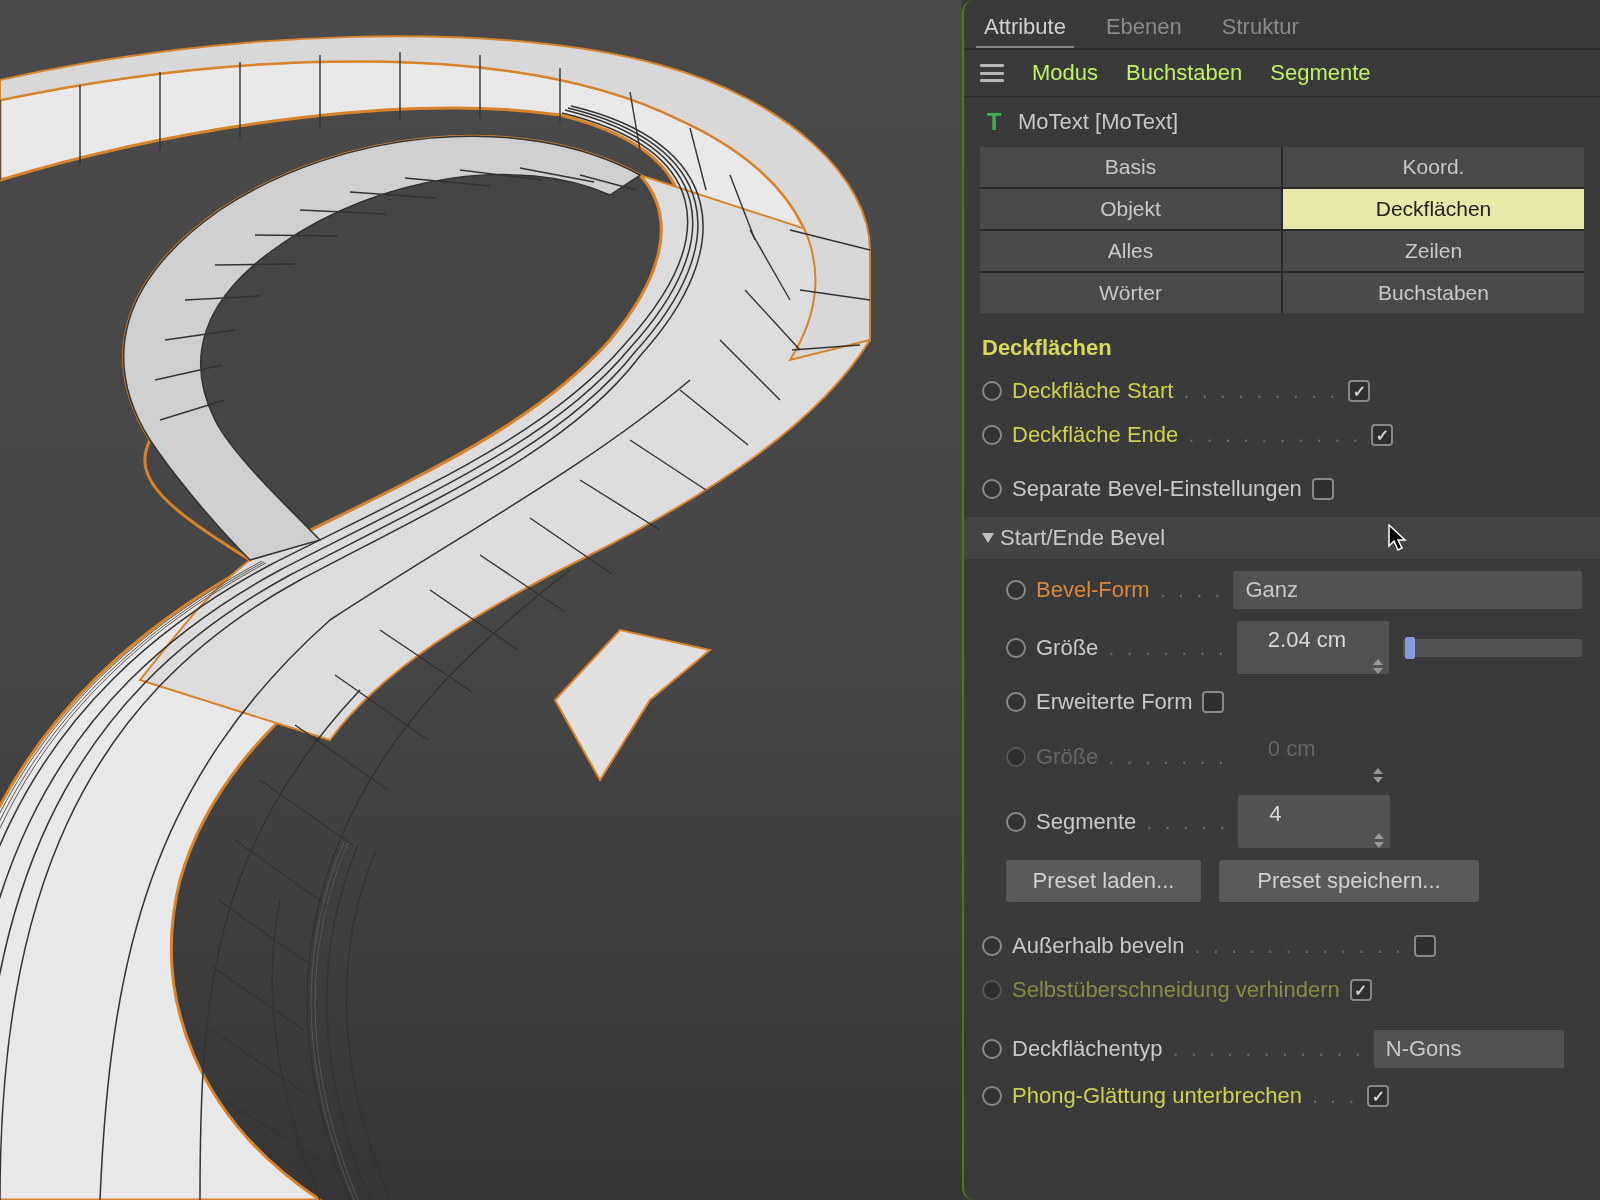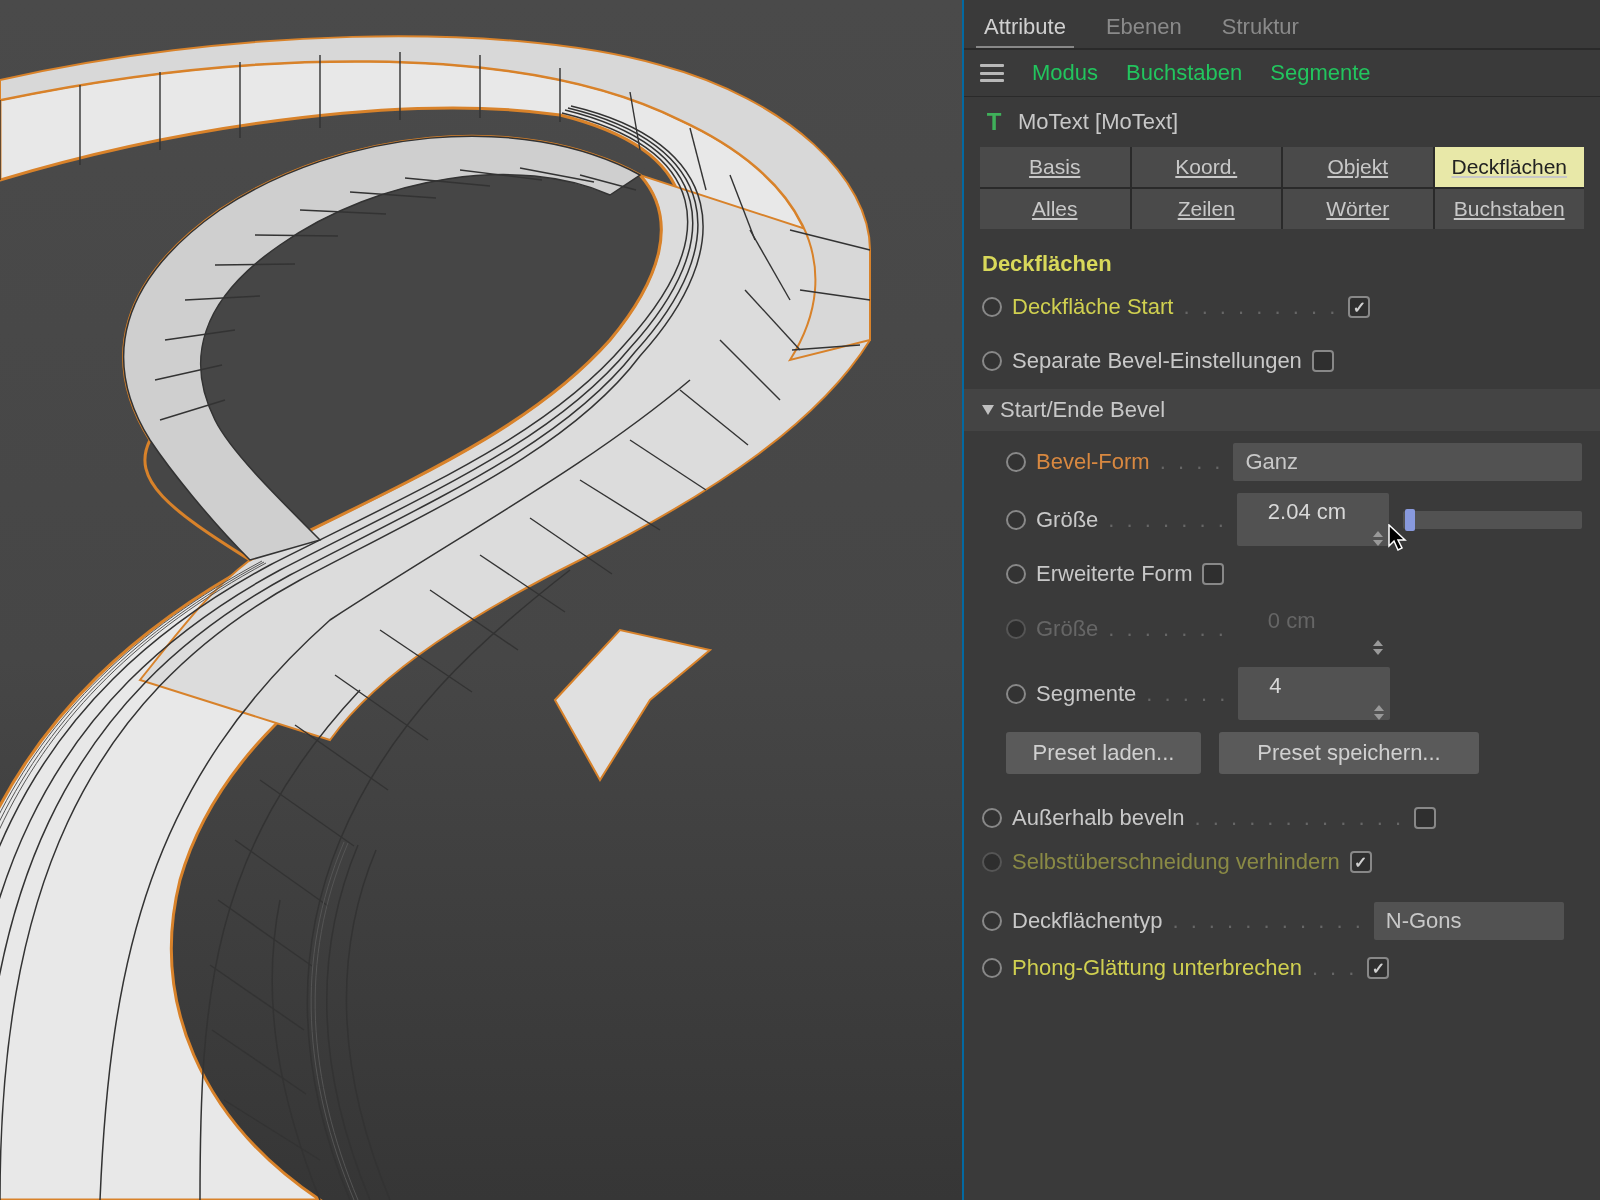--- a/index.html
+++ b/index.html
@@ -1,29 +1,29 @@
 <!DOCTYPE html>
 <html><head>
 <meta charset="utf-8">
 <style>
 * { box-sizing: border-box; margin: 0; padding: 0; font-family: -apple-system, "Segoe UI", Arial, sans-serif; }
 body { width: 1600px; height: 1200px; background: #3a3a3a; overflow: hidden; display: flex; }
 .viewport { width: 962px; height: 1200px; background: linear-gradient(180deg, #4a4a4a 0%, #464646 55%, #363636 100%); position: relative; overflow: hidden; }
 .viewport svg { position: absolute; top: 0; left: 0; }
-.panel { flex: 1; background: #3a3a3a; display: flex; flex-direction: column; font-size: 22px; color: #c8c8c8; border-left: 2px solid #0369a1; }
+.panel { flex: 1; background: #3a3a3a; display: flex; flex-direction: column; font-size: 22px; color: #c8c8c8; border-left: 2px solid #4d7c0f; border-radius: 12px; }
 .tabs-top { display: flex; border-bottom: 2px solid #2a2a2a; padding: 8px 12px 0 12px; gap: 24px; }
 .tab-top { padding: 6px 8px; color: #8a8a8a; cursor: pointer; }
 .tab-top.active { color: #d0d0d0; border-bottom: 2px solid #888; }
 .toolbar { display: flex; align-items: center; gap: 28px; padding: 10px 16px; border-bottom: 1px solid #2a2a2a; }
 .hamburger { width: 24px; height: 18px; display: flex; flex-direction: column; justify-content: space-between; cursor: pointer; }
 .hamburger span { display: block; height: 3px; background: #b8b8b8; border-radius: 1px; }
-.toolbar-item { color: #22c55e; cursor: pointer; }
+.toolbar-item { color: #bef264; cursor: pointer; }
 .object-row { display: flex; align-items: center; gap: 12px; padding: 12px 18px; }
 .t-icon { width: 24px; height: 24px; color: #3fb05a; display: flex; align-items: center; justify-content: center; font-weight: bold; font-size: 24px; }
-.subtabs { display: grid; grid-template-columns: repeat(4, 1fr); gap: 2px; background: #2a2a2a; margin: 0 16px 12px 16px; text-decoration: underline; }
+.subtabs { display: grid; grid-template-columns: repeat(2, 1fr); gap: 2px; background: #2a2a2a; margin: 0 16px 12px 16px; }
 .subtab { background: #4a4a4a; text-align: center; padding: 8px 2px; color: #c8c8c8; cursor: pointer; font-size: 21px; }
 .subtab.active { background: #e8e8a8; color: #222; }
 .section-title { color: #d8d85a; font-weight: 600; padding: 10px 18px 8px 18px; }
 .prop-row { display: flex; align-items: center; padding: 6px 18px; gap: 10px; min-height: 44px; }
 .prop-row.indent { padding-left: 42px; }
 .radio { width: 20px; height: 20px; border: 2px solid #888; border-radius: 50%; background: #333; flex-shrink: 0; }
 .radio.disabled { border-color: #555; background: #2e2e2e; }
 .label { color: #d0d050; white-space: nowrap; }
 .label.white { color: #c8c8c8; }
 .label.orange { color: #d88840; }
@@ -187,20 +187,26 @@
 
   <div class="section-title">Deckflächen</div>
 
   <div class="prop-row">
     <div class="radio"></div>
     <span class="label">Deckfläche Start</span>
     <span class="dots">. . . . . . . . .</span>
     <div class="checkbox checked"></div>
   </div>
 
+  <div class="prop-row">
+    <div class="radio"></div>
+    <span class="label">Deckfläche Ende</span>
+    <span class="dots">. . . . . . . . . .</span>
+    <div class="checkbox checked"></div>
+  </div>
 
   <div style="height:10px"></div>
 
   <div class="prop-row">
     <div class="radio"></div>
     <span class="label white">Separate Bevel-Einstellungen</span>
     <div class="checkbox"></div>
   </div>
 
   <div class="section-header">

